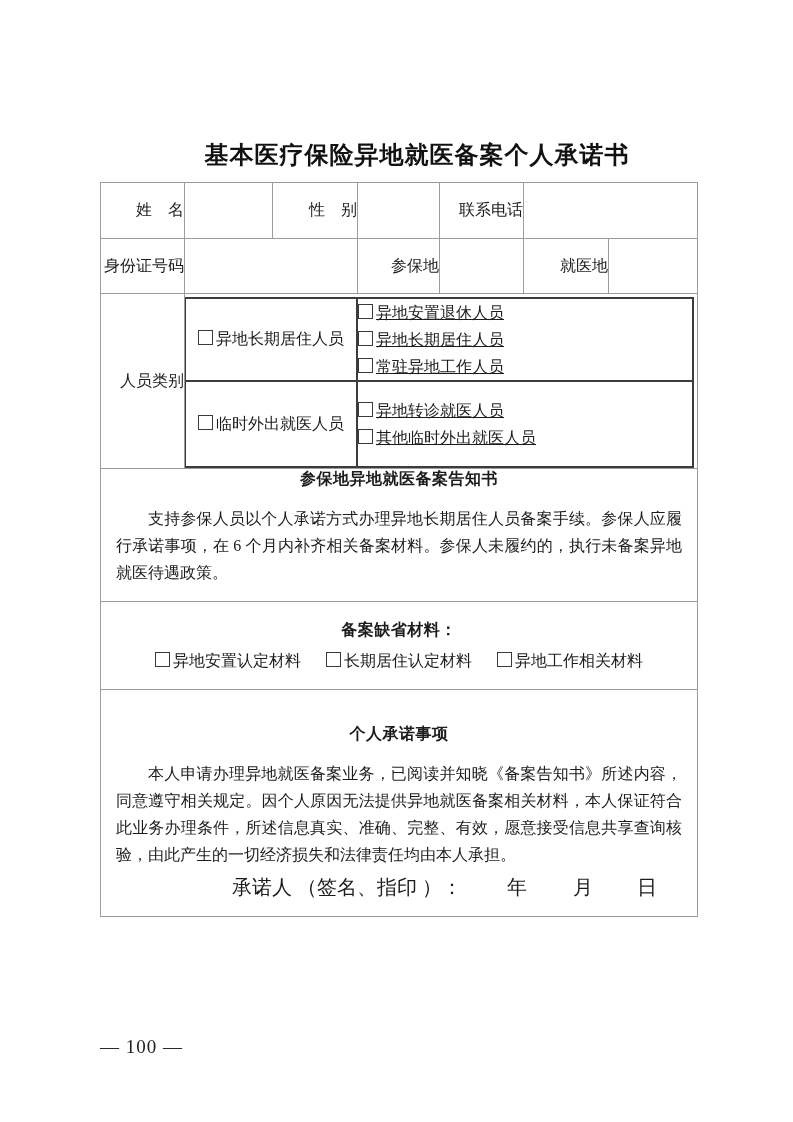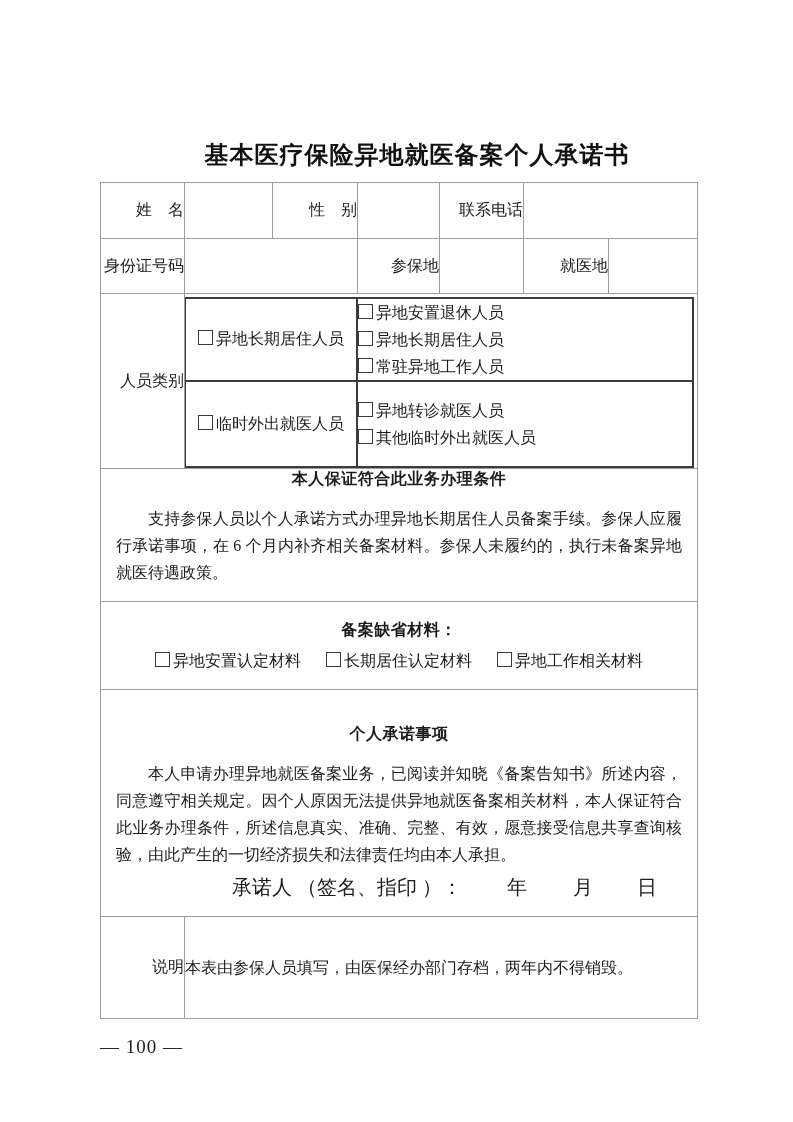--- a/index.html
+++ b/index.html
@@ -31,21 +31,21 @@
   td.nest-holder{vertical-align:top;padding:0;}
   table.inner{
     border-collapse:collapse;table-layout:fixed;
     margin:3px 0 0 -1px;width:508px;
   }
   table.inner td{
     border:2px solid #3c3c3c;font-size:16px;padding:0;
     vertical-align:middle;background:#fff;
   }
   td.primary{text-align:center;}
-  td.opts{padding-left:100px;}
+  td.opts{padding-left:100px;text-decoration:underline;}
   .opt{line-height:27px;white-space:nowrap;}
   .cb{
     display:inline-block;width:13px;height:13px;
     border:1px solid #3a3a3a;background:#fff;
     margin-right:3px;vertical-align:-1px;
   }
   
   td.section{vertical-align:top;}
   .sec-head{
     text-align:center;font-weight:bold;font-size:16px;
@@ -142,21 +142,21 @@
               <div class="opt"><span class="cb"></span><span>其他临时外出就医人员</span></div>
             </td>
           </tr>
         </tbody>
             </table>
       </td>
     </tr>
 
     <tr style="height:117px">
       <td colspan="7" class="section notice-cell">
-        <div class="sec-head">本人保证符合此业务办理条件</div>
+        <div class="sec-head">参保地异地就医备案告知书</div>
         <p class="para">支持参保人员以个人承诺方式办理异地长期居住人员备案手续。参保人应履行承诺事项，在 6 个月内补齐相关备案材料。参保人未履约的，执行未备案异地就医待遇政策。</p>
       </td>
     </tr>
 
     <tr style="height:88px">
       <td colspan="7" class="section materials-cell">
         <div class="sec-head">备案缺省材料：</div>
         <div class="mat-row">
           <span><span class="cb"></span><span>异地安置认定材料</span></span>
           <span><span class="cb"></span><span>长期居住认定材料</span></span>
@@ -171,22 +171,18 @@
         <p class="para">本人申请办理异地就医备案业务，已阅读并知晓《备案告知书》所述内容，同意遵守相关规定。因个人原因无法提供异地就医备案相关材料，本人保证符合此业务办理条件，所述信息真实、准确、完整、有效，愿意接受信息共享查询核验，由此产生的一切经济损失和法律责任均由本人承担。</p>
         <div class="sig-line">
           <span>承诺人 （签名、指印 ）：</span>
           <span class="y">年</span>
           <span class="m">月</span>
           <span class="d">日</span>
         </div>
       </td>
     </tr>
 
-    <tr style="height:102px">
-      <td class="lbl">说明</td>
-      <td colspan="6" class="remark-cell">本表由参保人员填写，由医保经办部门存档，两年内不得销毁。</td>
-    </tr>
   </tbody>
     </table>
 
   <div class="page-number">— 100 —</div>
 
 </div>
 
 </body></html>

